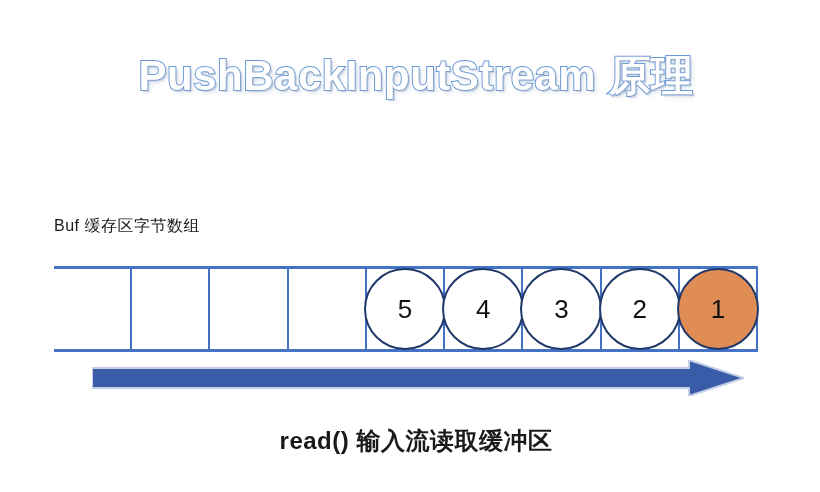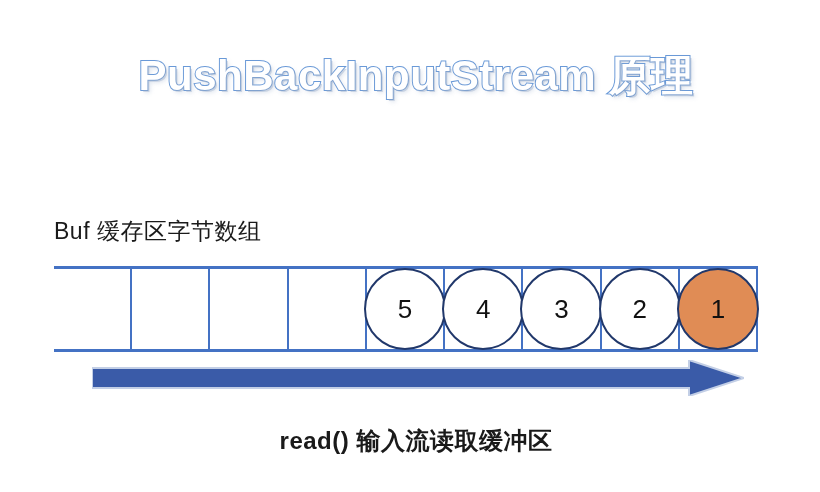--- a/index.html
+++ b/index.html
@@ -43,21 +43,21 @@
        3px 3px 4px rgba(150,170,200,0.30);
     white-space: nowrap;
     user-select: none;
   }
 
   
   #buf-label {
     position: absolute;
     left: 48px;
     top: 216px;
-    font-size: 23px;
+    font-size: 16px;
     color: #1a1a1a;
     letter-spacing: 0.5px;
     white-space: nowrap;
   }
 
   
   #buffer-table {
     position: absolute;
     left: 48px;
     top: 266px;

